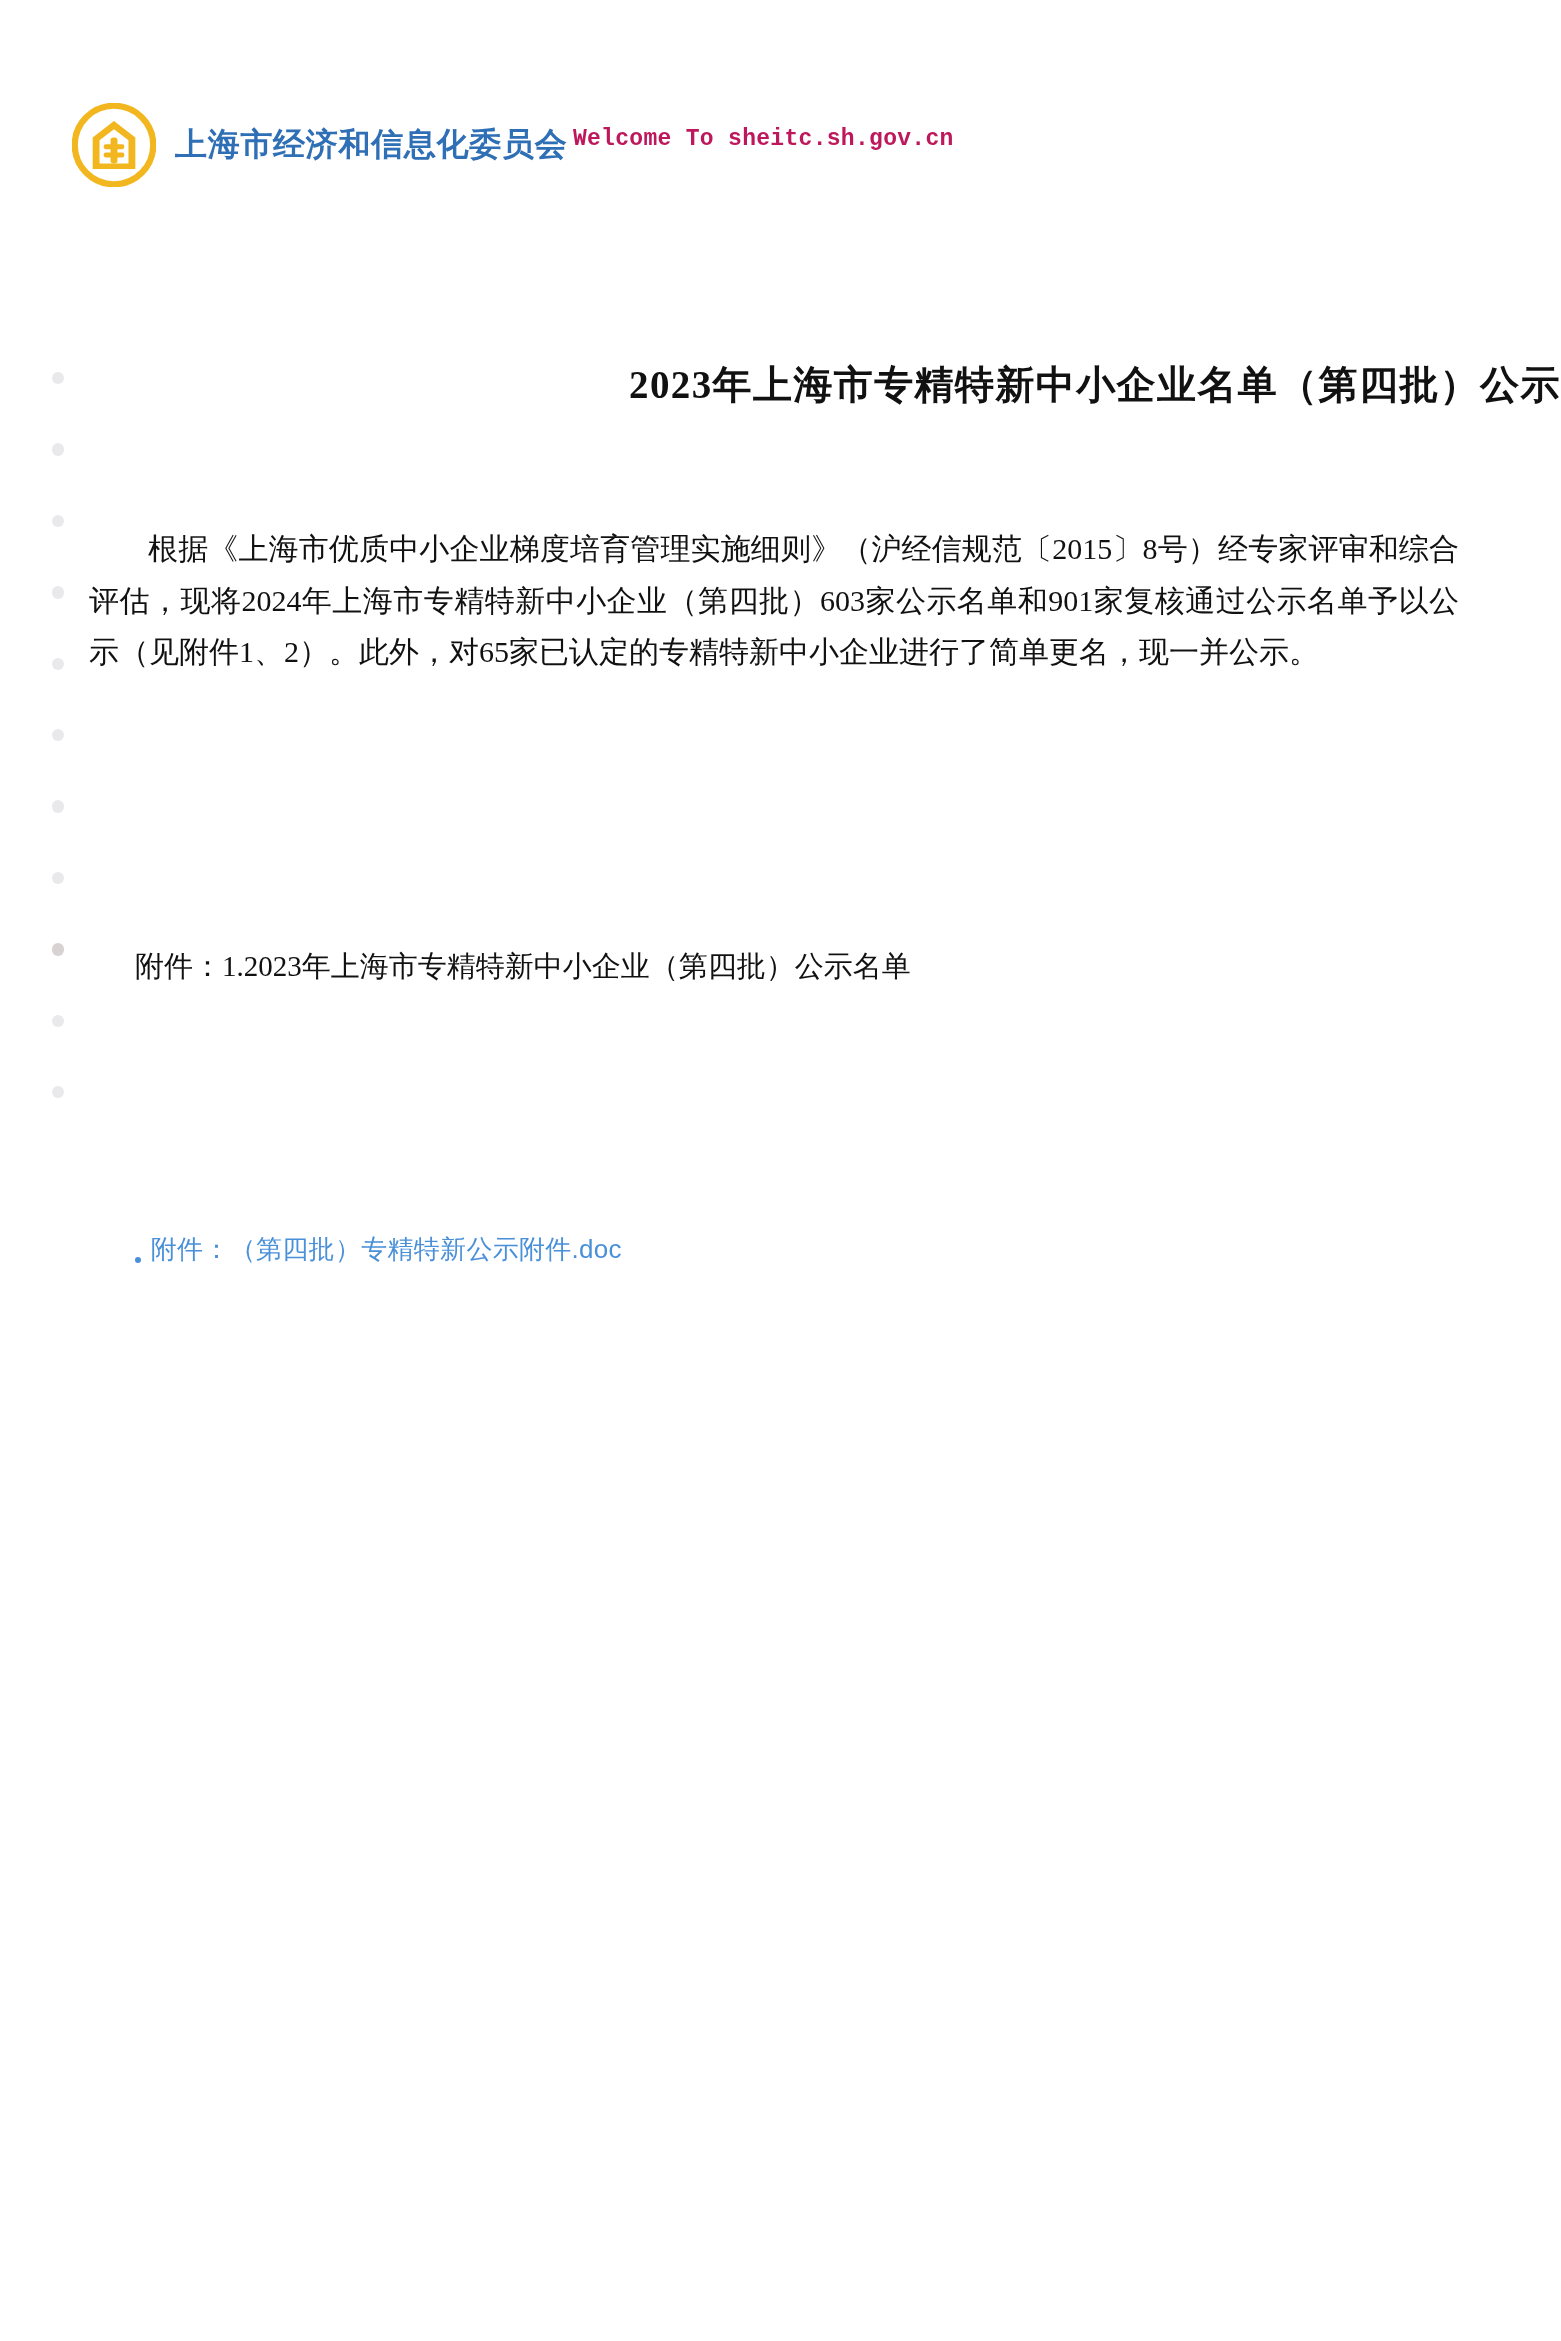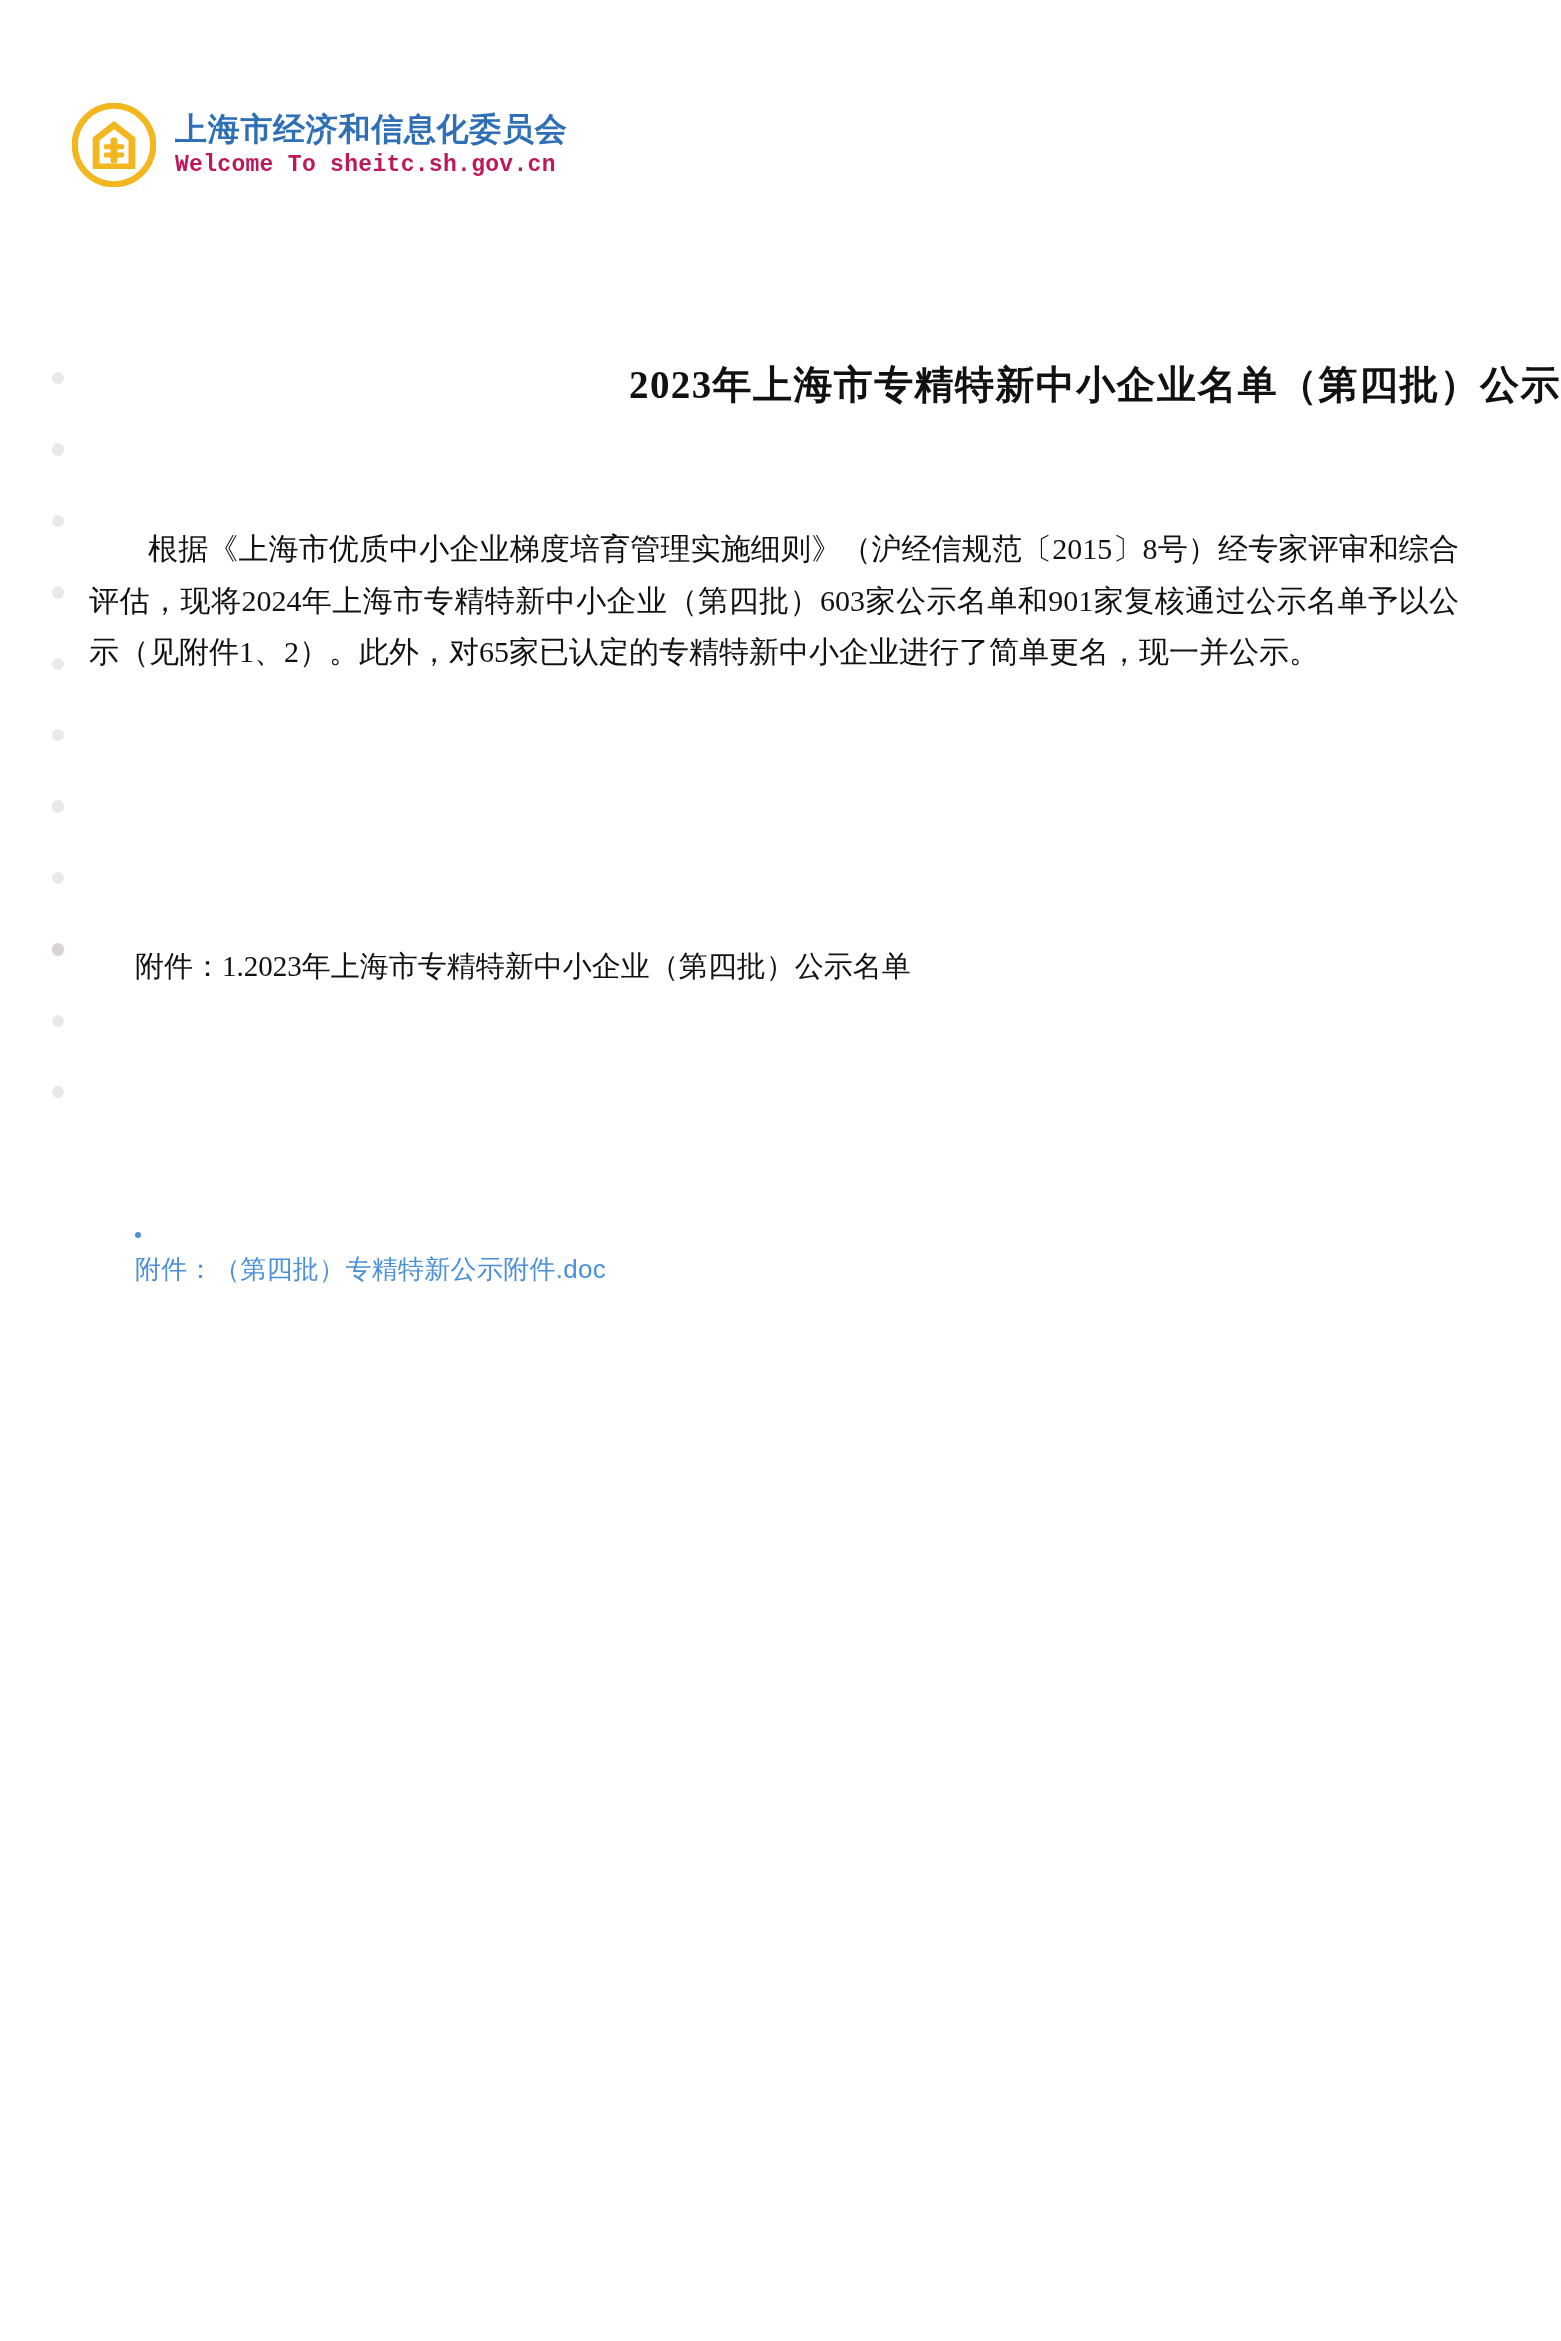--- a/index.html
+++ b/index.html
@@ -27,21 +27,21 @@
   }
   .logo-mark {
     width: 84px;
     height: 84px;
     position: relative;
     flex: 0 0 auto;
   }
   .logo-mark svg { display: block; }
   .logo-text {
     display: flex;
-    flex-direction: column;
+    flex-direction: row;
     justify-content: center;
     gap: 5.5px;
   }
   .logo-title {
     font-family: "Liberation Sans", sans-serif;
     font-size: 32px;
     font-weight: 700;
     letter-spacing: 0.7px;
     color: #2f6fb5;
     line-height: 1.1;
@@ -111,24 +111,23 @@
     color: #111111;
   }
   .attach-line { white-space: nowrap; }
 
   
   .attach-link-row {
     position: absolute;
     left: 135px;
     top: 1232px;
     display: flex;
-    align-items: flex-start;
+    align-items: flex-end;
     gap: 9.6px;
     font-family: "Liberation Sans", sans-serif;
-    flex-direction: column;
   }
   .bullet-dot {
     width: 6.2px;
     height: 6.2px;
     background: #4a90d9;
     border-radius: 50%;
     display: inline-block;
     margin-bottom: 4.1px;
   }
   .attach-link {

